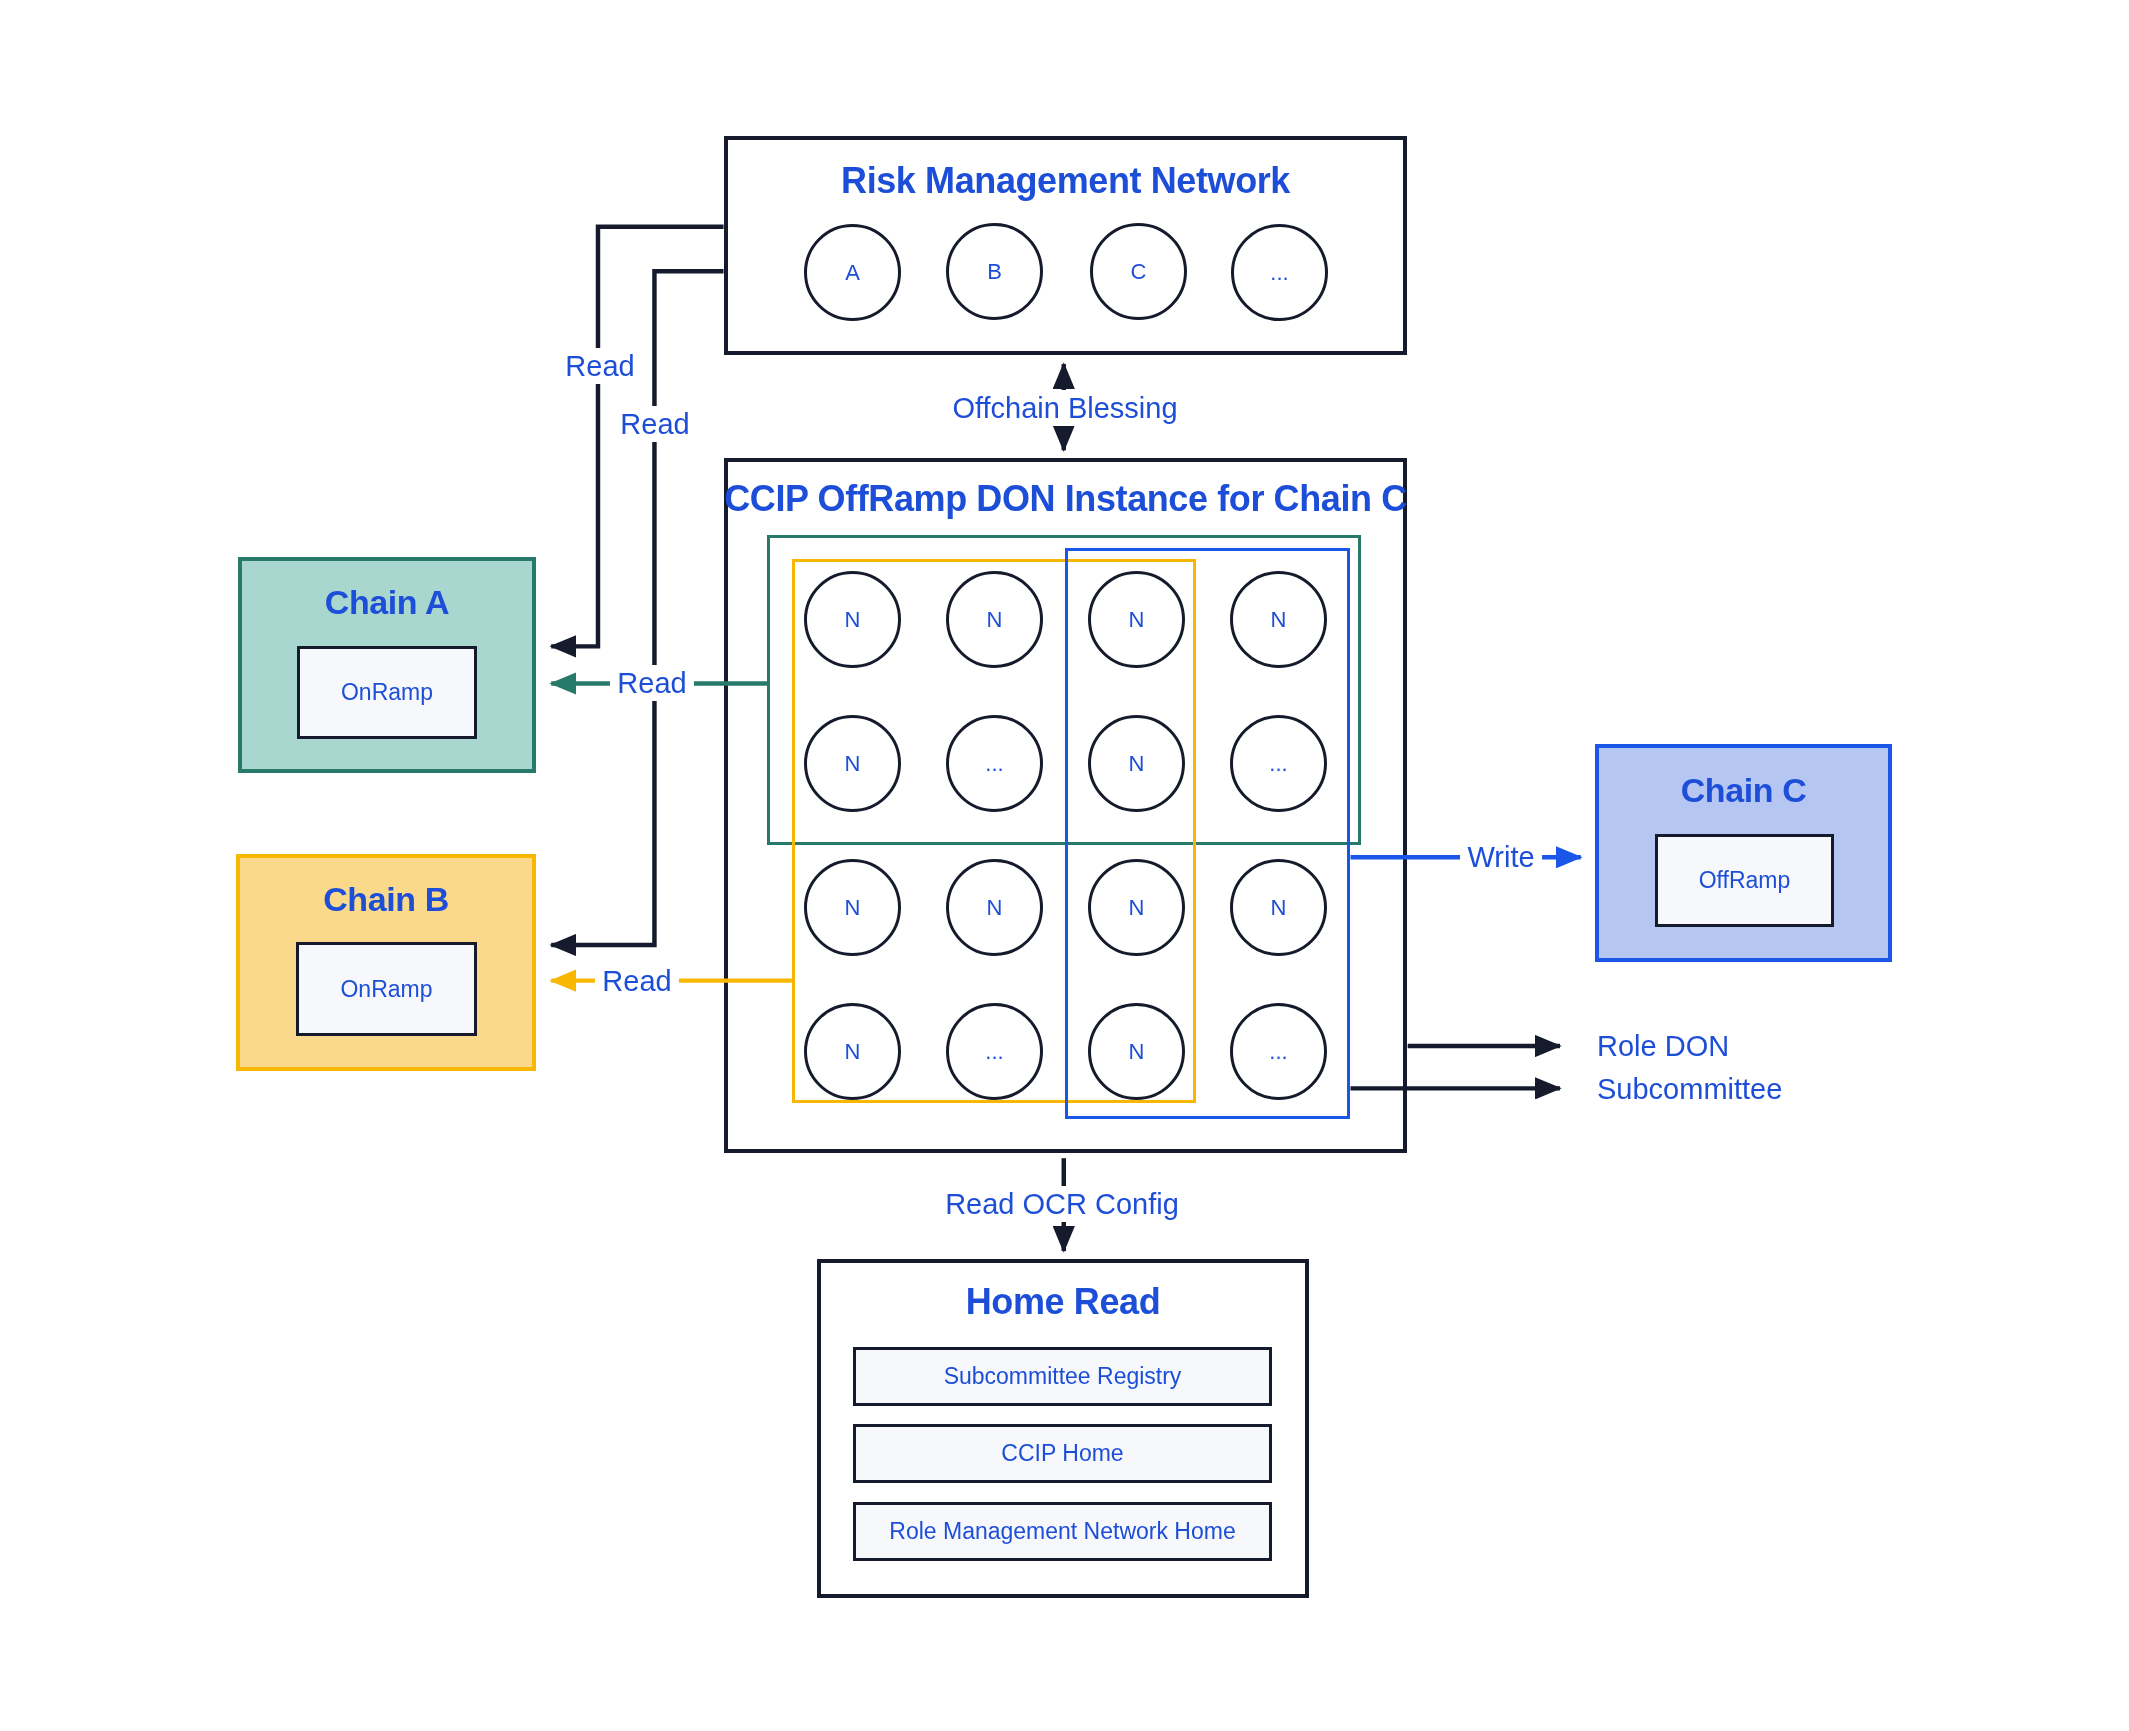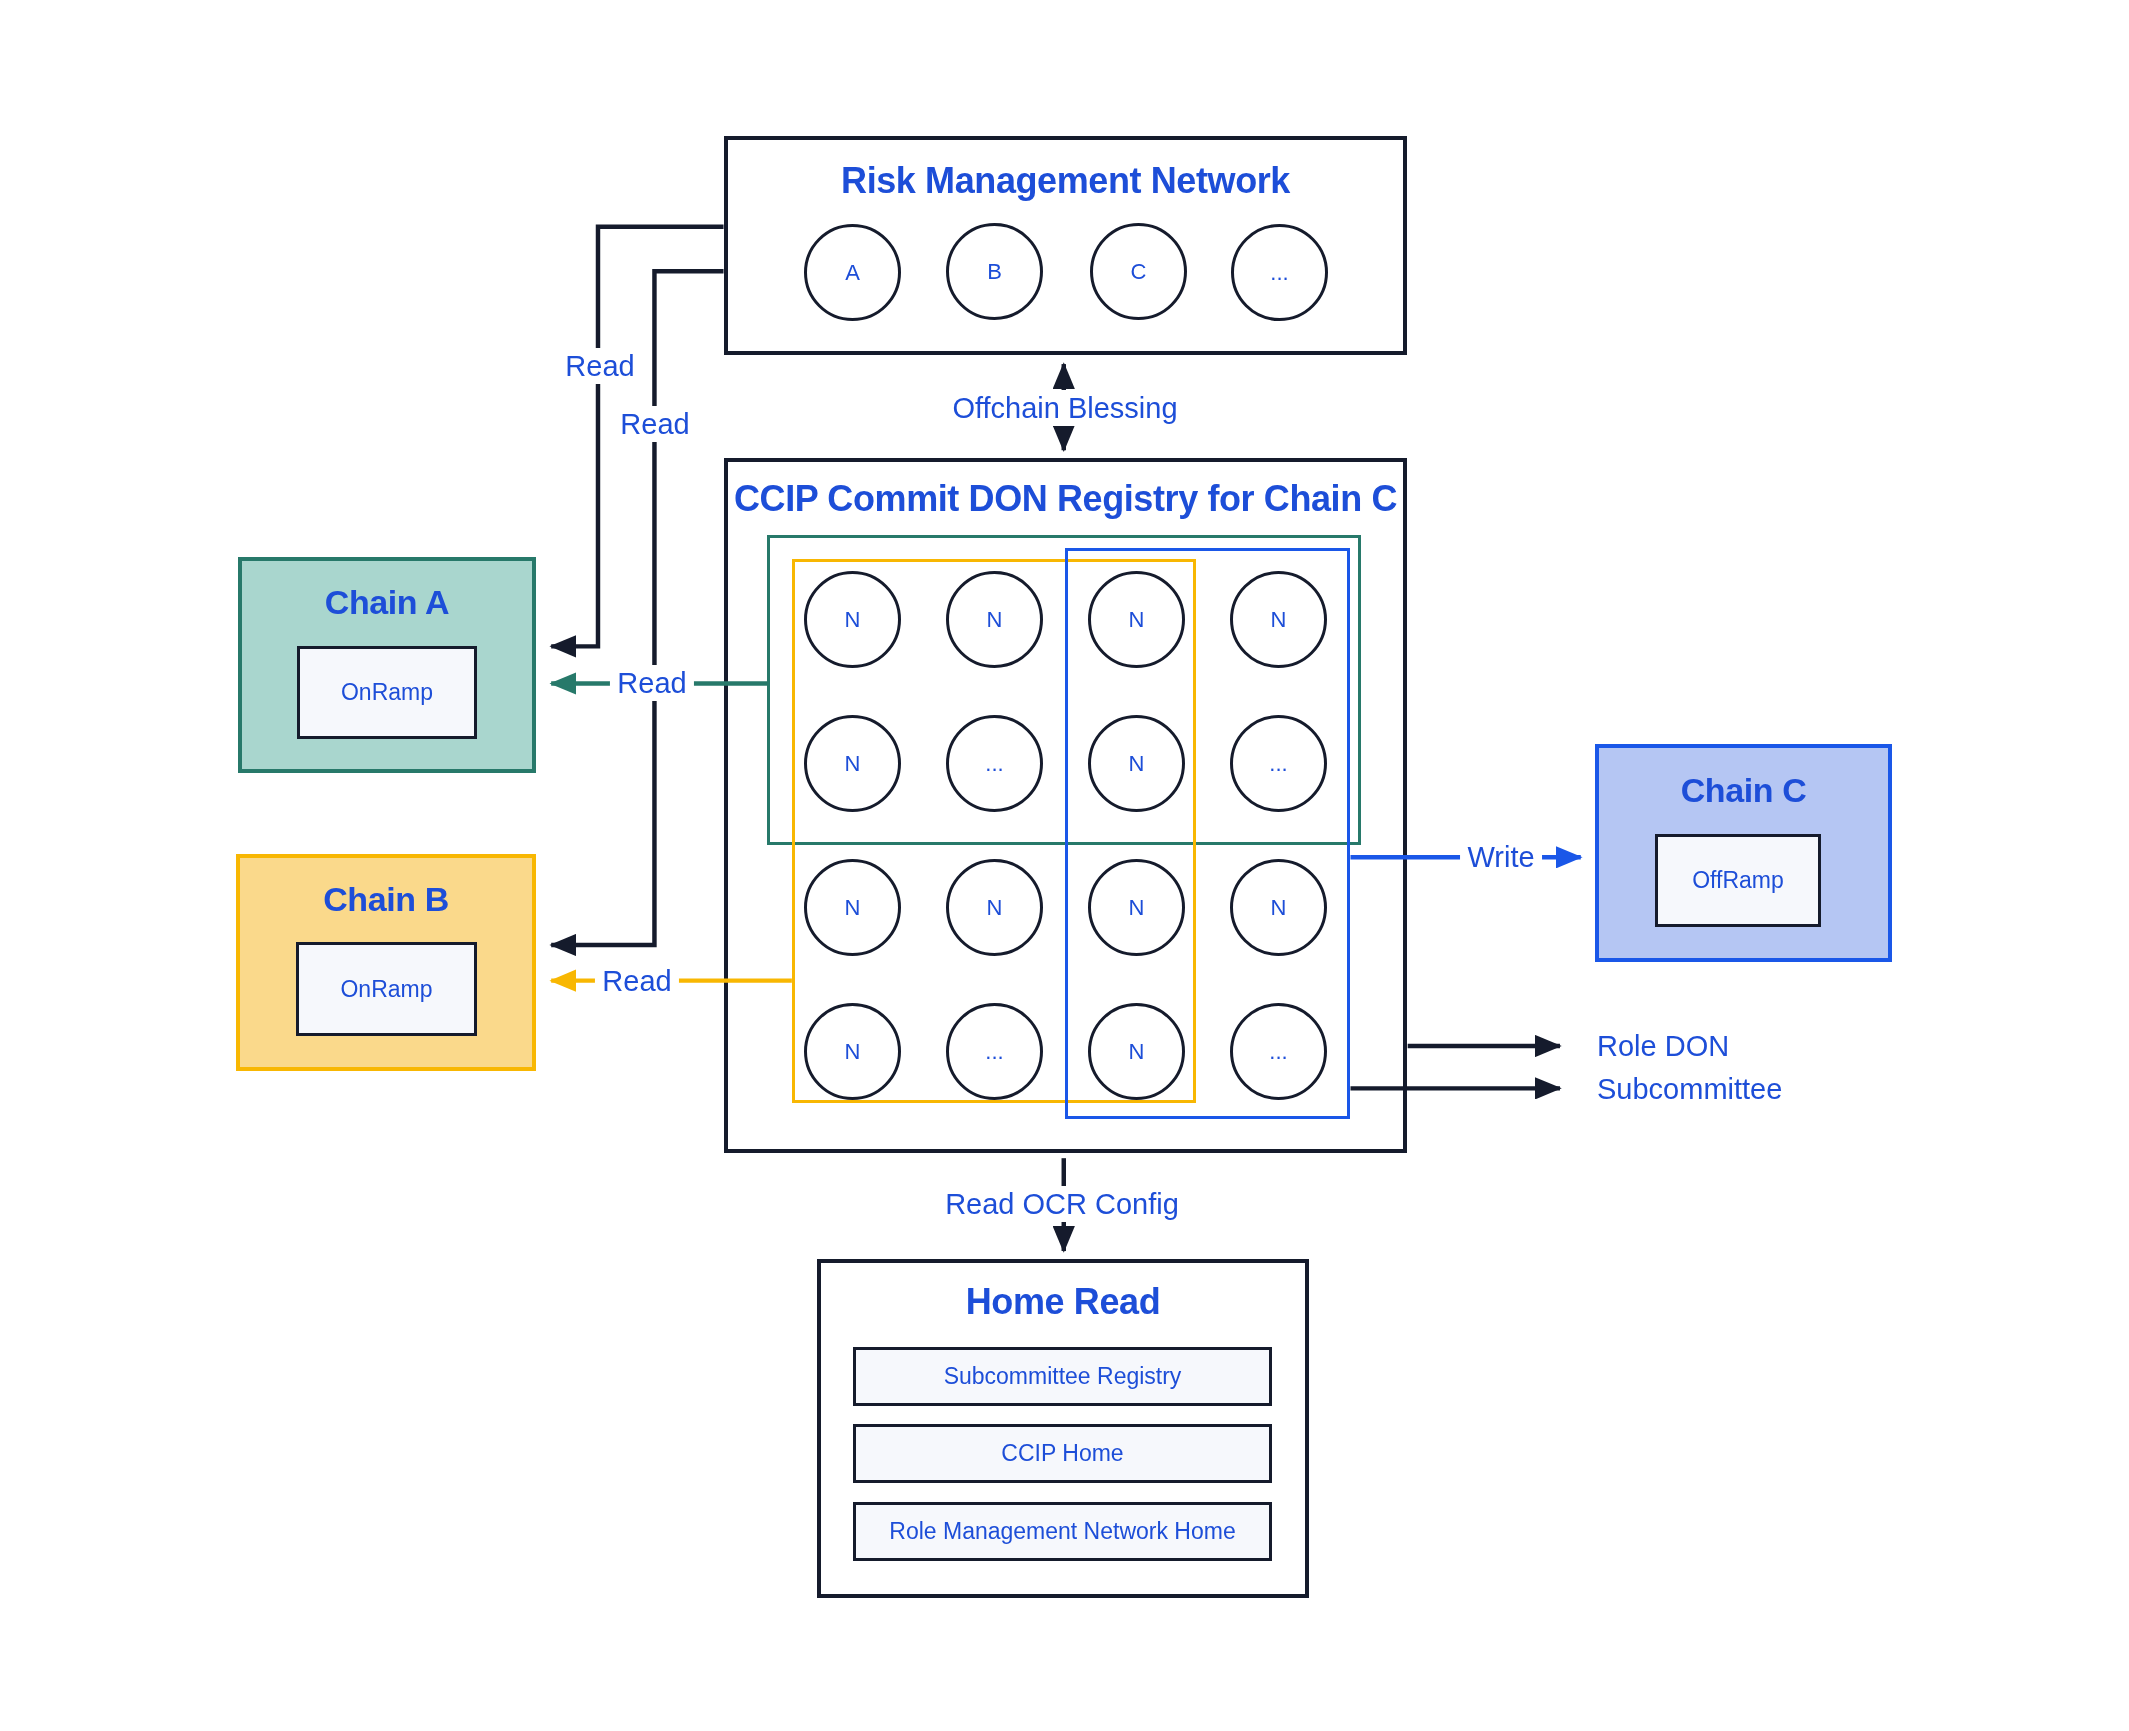--- a/index.html
+++ b/index.html
@@ -50,21 +50,21 @@
     <span>B</span>
   </div>
   <div class="node" style="left:1090px;top:223px;">
     <span>C</span>
   </div>
   <div class="node" style="left:1231px;top:224px;">
     <span>...</span>
   </div>
 
   <div class="box" style="left:724px;top:458px;width:683px;height:695px;"></div>
-  <div class="title" style="left:724px;width:683px;top:499px;">CCIP Commit DON Registry for Chain C</div>
+  <div class="title" style="left:724px;width:683px;top:499px;">CCIP OffRamp DON Instance for Chain C</div>
 
   <div class="overlay-rect teal" style="left:767px;top:535px;width:594px;height:310px;"></div>
   <div class="overlay-rect yellow" style="left:792px;top:559px;width:404px;height:544px;"></div>
   <div class="overlay-rect blue" style="left:1065px;top:548px;width:285px;height:571px;"></div>
 
   <div class="node" style="left:804px;top:571px;">
       <span>N</span>
     </div>
   <div class="node" style="left:946px;top:571px;">
       <span>N</span>
@@ -122,21 +122,21 @@
   </div>
 
   <div class="box yellow-fill" style="left:236px;top:854px;width:300px;height:217px;"></div>
   <div class="title chain" style="left:236px;width:300px;top:899px;">Chain B</div>
   <div class="contract" style="left:296px;top:942px;width:181px;height:94px;">
     <span>OnRamp</span>
   </div>
 
   <div class="box blue-fill" style="left:1595px;top:744px;width:297px;height:218px;"></div>
   <div class="title chain" style="left:1595px;width:297px;top:790px;">Chain C</div>
-  <div class="contract" style="left:1655px;top:834px;width:166px;height:93px;">
+  <div class="contract" style="left:1655px;top:834px;width:179px;height:93px;">
     <span>OffRamp</span>
   </div>
 
   <div class="box" style="left:817px;top:1259px;width:492px;height:339px;"></div>
   <div class="title" style="left:817px;width:492px;top:1302px;">Home Read</div>
   <div class="contract" style="left:853px;top:1347px;width:419px;height:59px;">
     <span>Subcommittee Registry</span>
   </div>
   <div class="contract" style="left:853px;top:1424px;width:419px;height:59px;">
     <span>CCIP Home</span>

